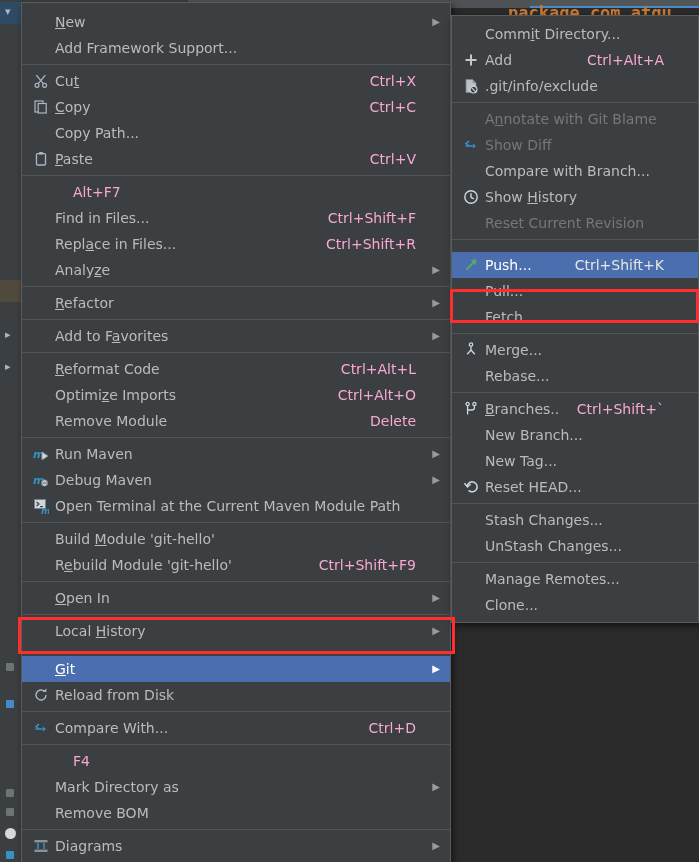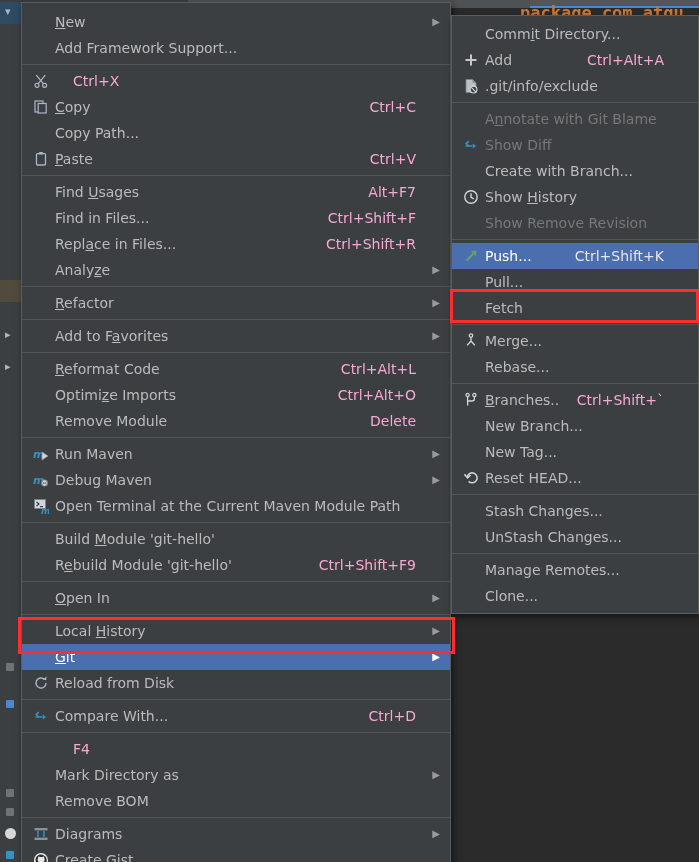--- a/index.html
+++ b/index.html
@@ -37,21 +37,21 @@
   }
   #editor-tab-active {
     position: absolute;
     left: 530px; top: 0; width: 169px; height: 8px;
     background: #515658;
     border-bottom: 2px solid #4a88c7;
     box-sizing: border-box;
   }
   #editor-code-line {
     position: absolute;
-    left: 520px; top: 3px;
+    left: 508px; top: 3px;
     font-family: "DejaVu Sans Mono", "Liberation Mono", monospace;
     font-size: 17px;
     font-weight: bold;
     white-space: nowrap;
     color: #cc7832;
   }
 
   
   #project-tree {
     position: absolute;
@@ -146,20 +146,21 @@
     width: 10px;
     text-align: right;
     color: #9a9a9a;
     font-size: 10px;
   }
   .menu-item.disabled,
   .menu-item.disabled .mi-shortcut { color: #777777; }
   .menu-item.selected {
     background: #4b6eaf;
     color: #ffffff;
+    margin-top: 12px;
   }
   .menu-item.selected .mi-shortcut { color: #e6e6e6; }
   .menu-item.selected .mi-arrow { color: #ffffff; }
 
   .mnemonic { text-decoration: underline; }
 
   .separator {
     height: 1px;
     margin: 3px 0;
     background: #515557;
@@ -224,20 +225,21 @@
     </div>
     <div class="separator"></div>
     <div class="menu-item">
       <span class="mi-icon ico">
         <svg width="16" height="16" viewBox="0 0 16 16">
           <circle cx="4" cy="12.3" r="2" fill="none" stroke="#a9b7c6" stroke-width="1.2"></circle>
           <circle cx="11.6" cy="12.3" r="2" fill="none" stroke="#a9b7c6" stroke-width="1.2"></circle>
           <path d="M3.3 2.2 L10.6 10.8 M12.3 2.2 L5 10.8" stroke="#a9b7c6" stroke-width="1.3" fill="none"></path>
         </svg>
       </span>
+      <span class="mi-label">Cu<span class="mnemonic">t</span></span>
       <span class="mi-shortcut">Ctrl+X</span>
       <span class="mi-arrow"></span>
     </div>
     <div class="menu-item">
       <span class="mi-icon ico">
         <svg width="16" height="16" viewBox="0 0 16 16">
           <rect x="2" y="2" width="8" height="11" fill="none" stroke="#a9b7c6" stroke-width="1.2"></rect>
           <rect x="5.2" y="4.5" width="8" height="9.5" fill="#3c3f41" stroke="#a9b7c6" stroke-width="1.2"></rect>
         </svg>
       </span>
@@ -257,21 +259,20 @@
           <rect x="6" y="1" width="4" height="2.6" rx="0.6" fill="#a9b7c6"></rect>
         </svg>
       </span>
       <span class="mi-label"><span class="mnemonic">P</span>aste</span>
       <span class="mi-shortcut">Ctrl+V</span>
       <span class="mi-arrow"></span>
     </div>
     <div class="separator"></div>
     <div class="menu-item">
       <span class="mi-icon ico"></span>
-      <span class="mi-label">Find <span class="mnemonic">U</span>sages</span>
       <span class="mi-shortcut">Alt+F7</span>
       <span class="mi-arrow"></span>
     </div>
     <div class="menu-item">
       <span class="mi-icon ico"></span>
       <span class="mi-label">Find in Files...</span>
       <span class="mi-shortcut">Ctrl+Shift+F</span>
       <span class="mi-arrow"></span>
     </div>
     <div class="menu-item">
@@ -482,36 +483,36 @@
           <path d="M2.5 9 L9.5 9" stroke="#3592c4" stroke-width="1.5"></path>
           <path d="M9.8 6.4 L13 9 L9.8 11.6 Z" fill="#3592c4"></path>
           <path d="M6 4.2 L3 6.6 L6 9" fill="none" stroke="#3592c4" stroke-width="1.5"></path>
         </svg>
       </span>
       <span class="mi-label">Show Diff</span>
       <span class="mi-arrow"></span>
     </div>
     <div class="menu-item">
       <span class="mi-icon ico"></span>
-      <span class="mi-label">Create with Branch...</span>
+      <span class="mi-label">Compare with Branch...</span>
       <span class="mi-arrow"></span>
     </div>
     <div class="menu-item">
       <span class="mi-icon ico">
         <svg width="16" height="16" viewBox="0 0 16 16">
           <circle cx="8" cy="8" r="6.2" fill="none" stroke="#cfd6dd" stroke-width="1.4"></circle>
           <path d="M8 4.3 V8.3 L10.8 9.8" fill="none" stroke="#cfd6dd" stroke-width="1.4"></path>
         </svg>
       </span>
       <span class="mi-label">Show <span class="mnemonic">H</span>istory</span>
       <span class="mi-arrow"></span>
     </div>
     <div class="menu-item disabled">
       <span class="mi-icon ico"></span>
-      <span class="mi-label">Show Remove Revision</span>
+      <span class="mi-label">Reset Current Revision</span>
       <span class="mi-arrow"></span>
     </div>
     <div class="separator"></div>
     <div class="menu-item selected">
       <span class="mi-icon ico">
         <svg width="16" height="16" viewBox="0 0 16 16">
           <path d="M3.5 12.5 L12.2 3.8" stroke="#59a869" stroke-width="2"></path>
           <path d="M13.4 2.6 L13.1 8.3 L7.7 3.0 Z" fill="#59a869"></path>
         </svg>
       </span>

